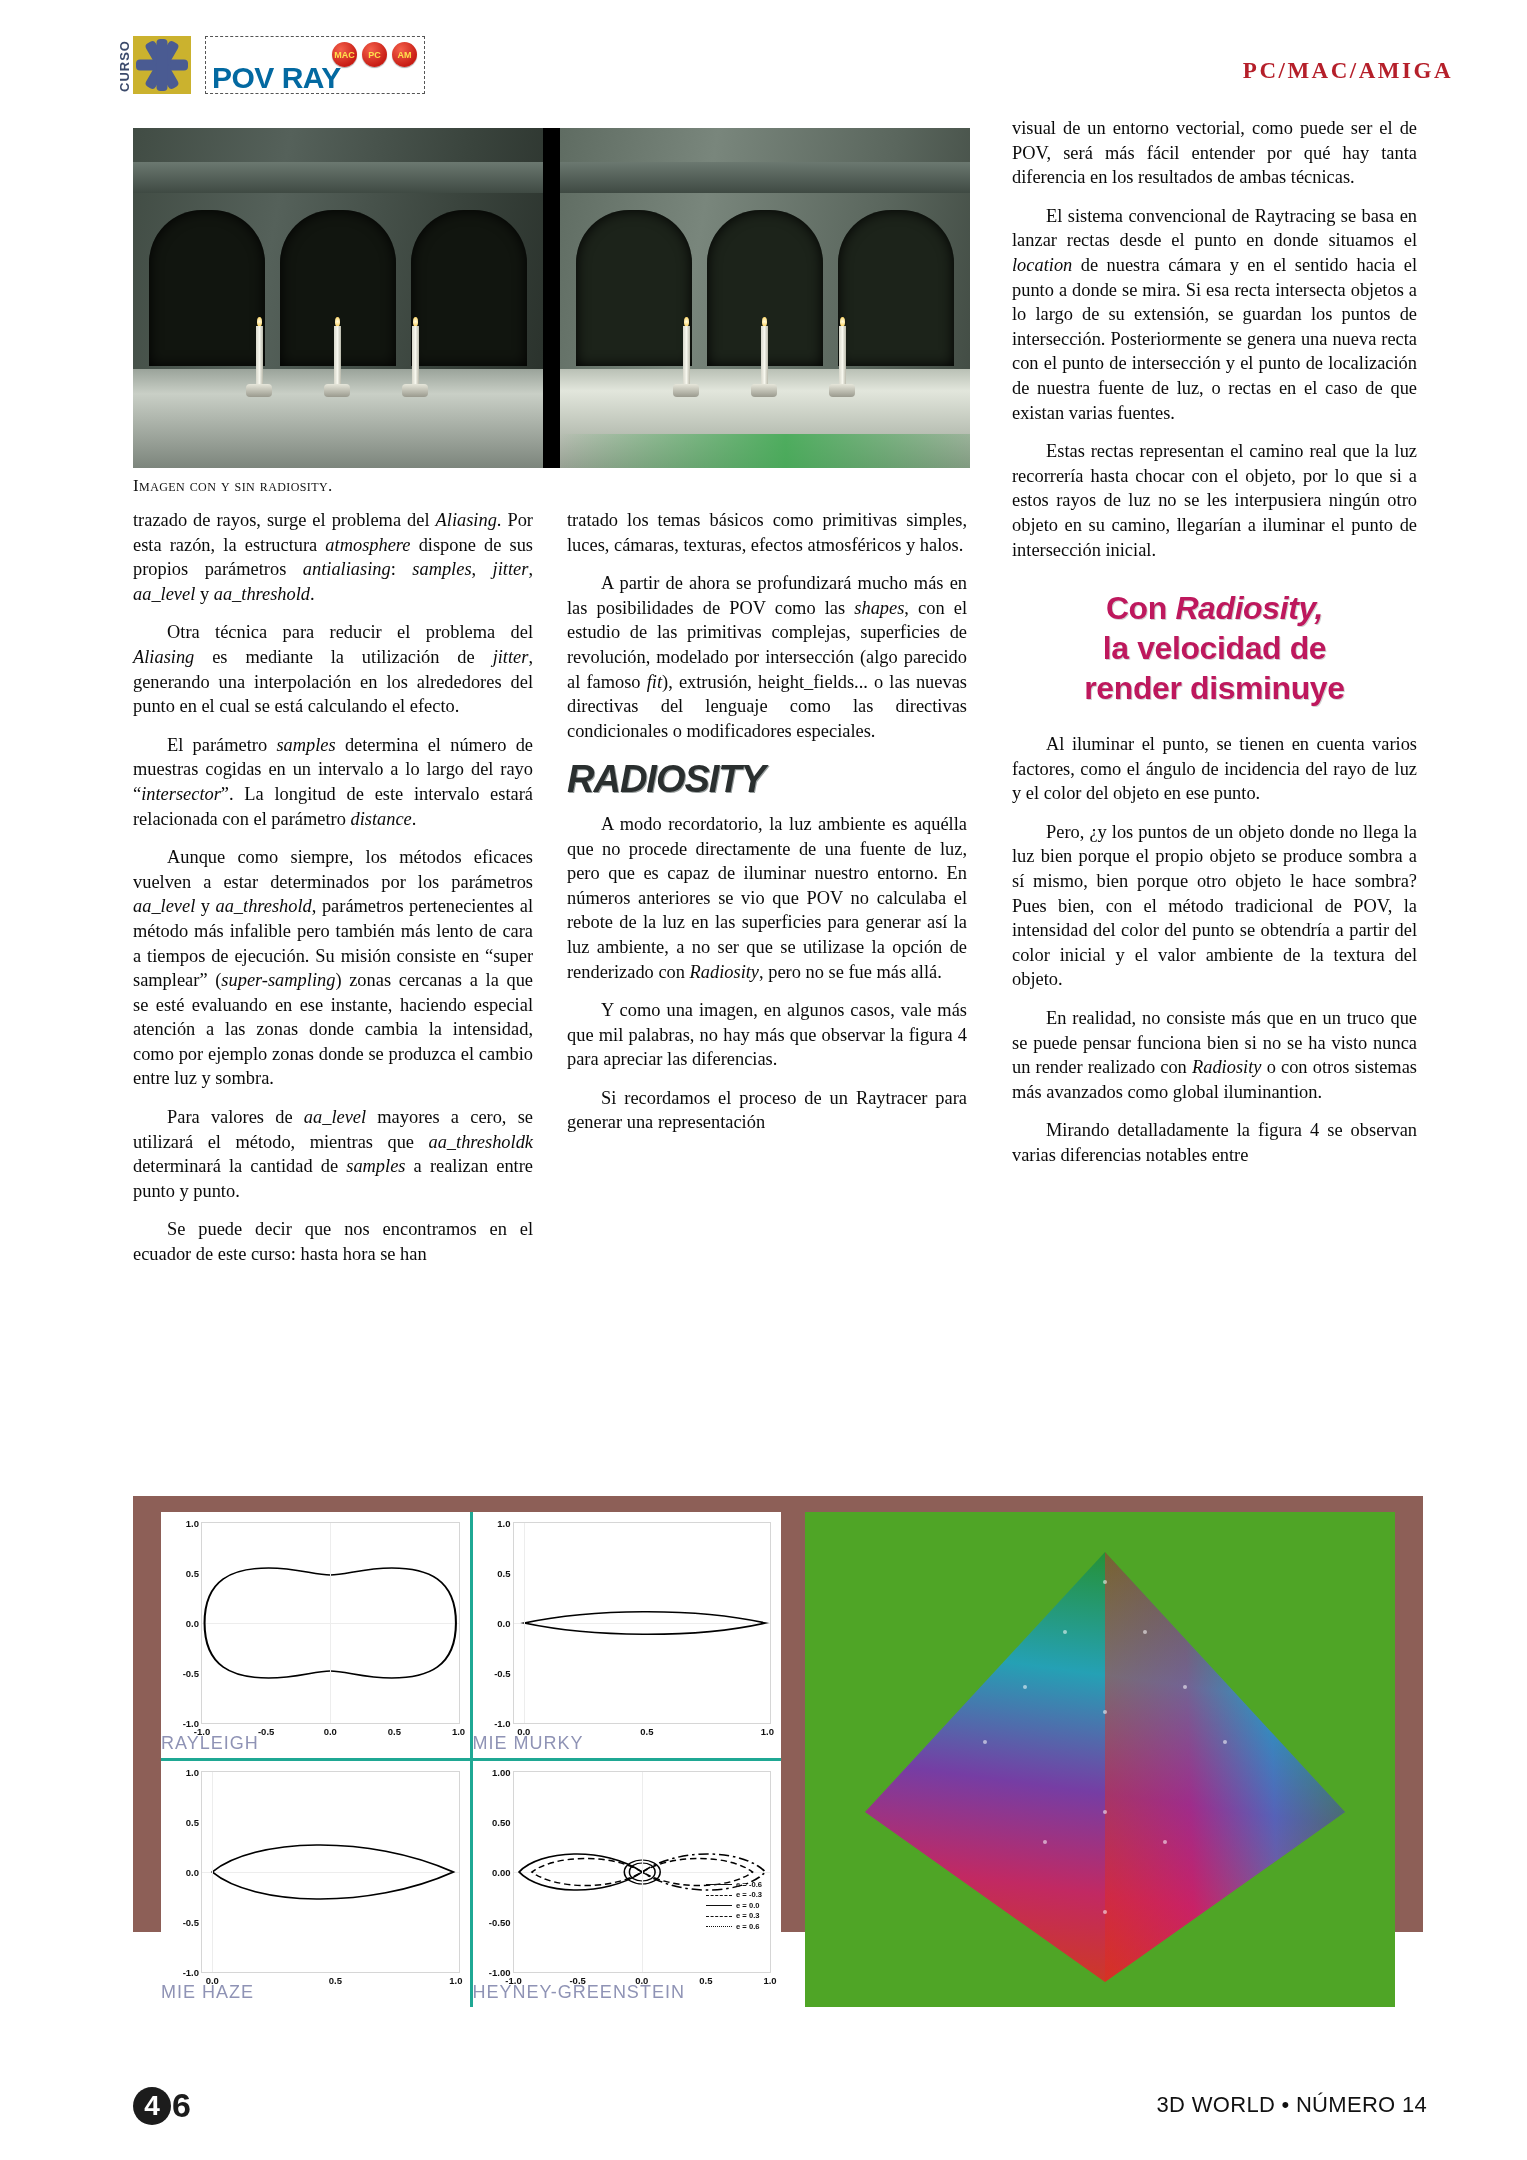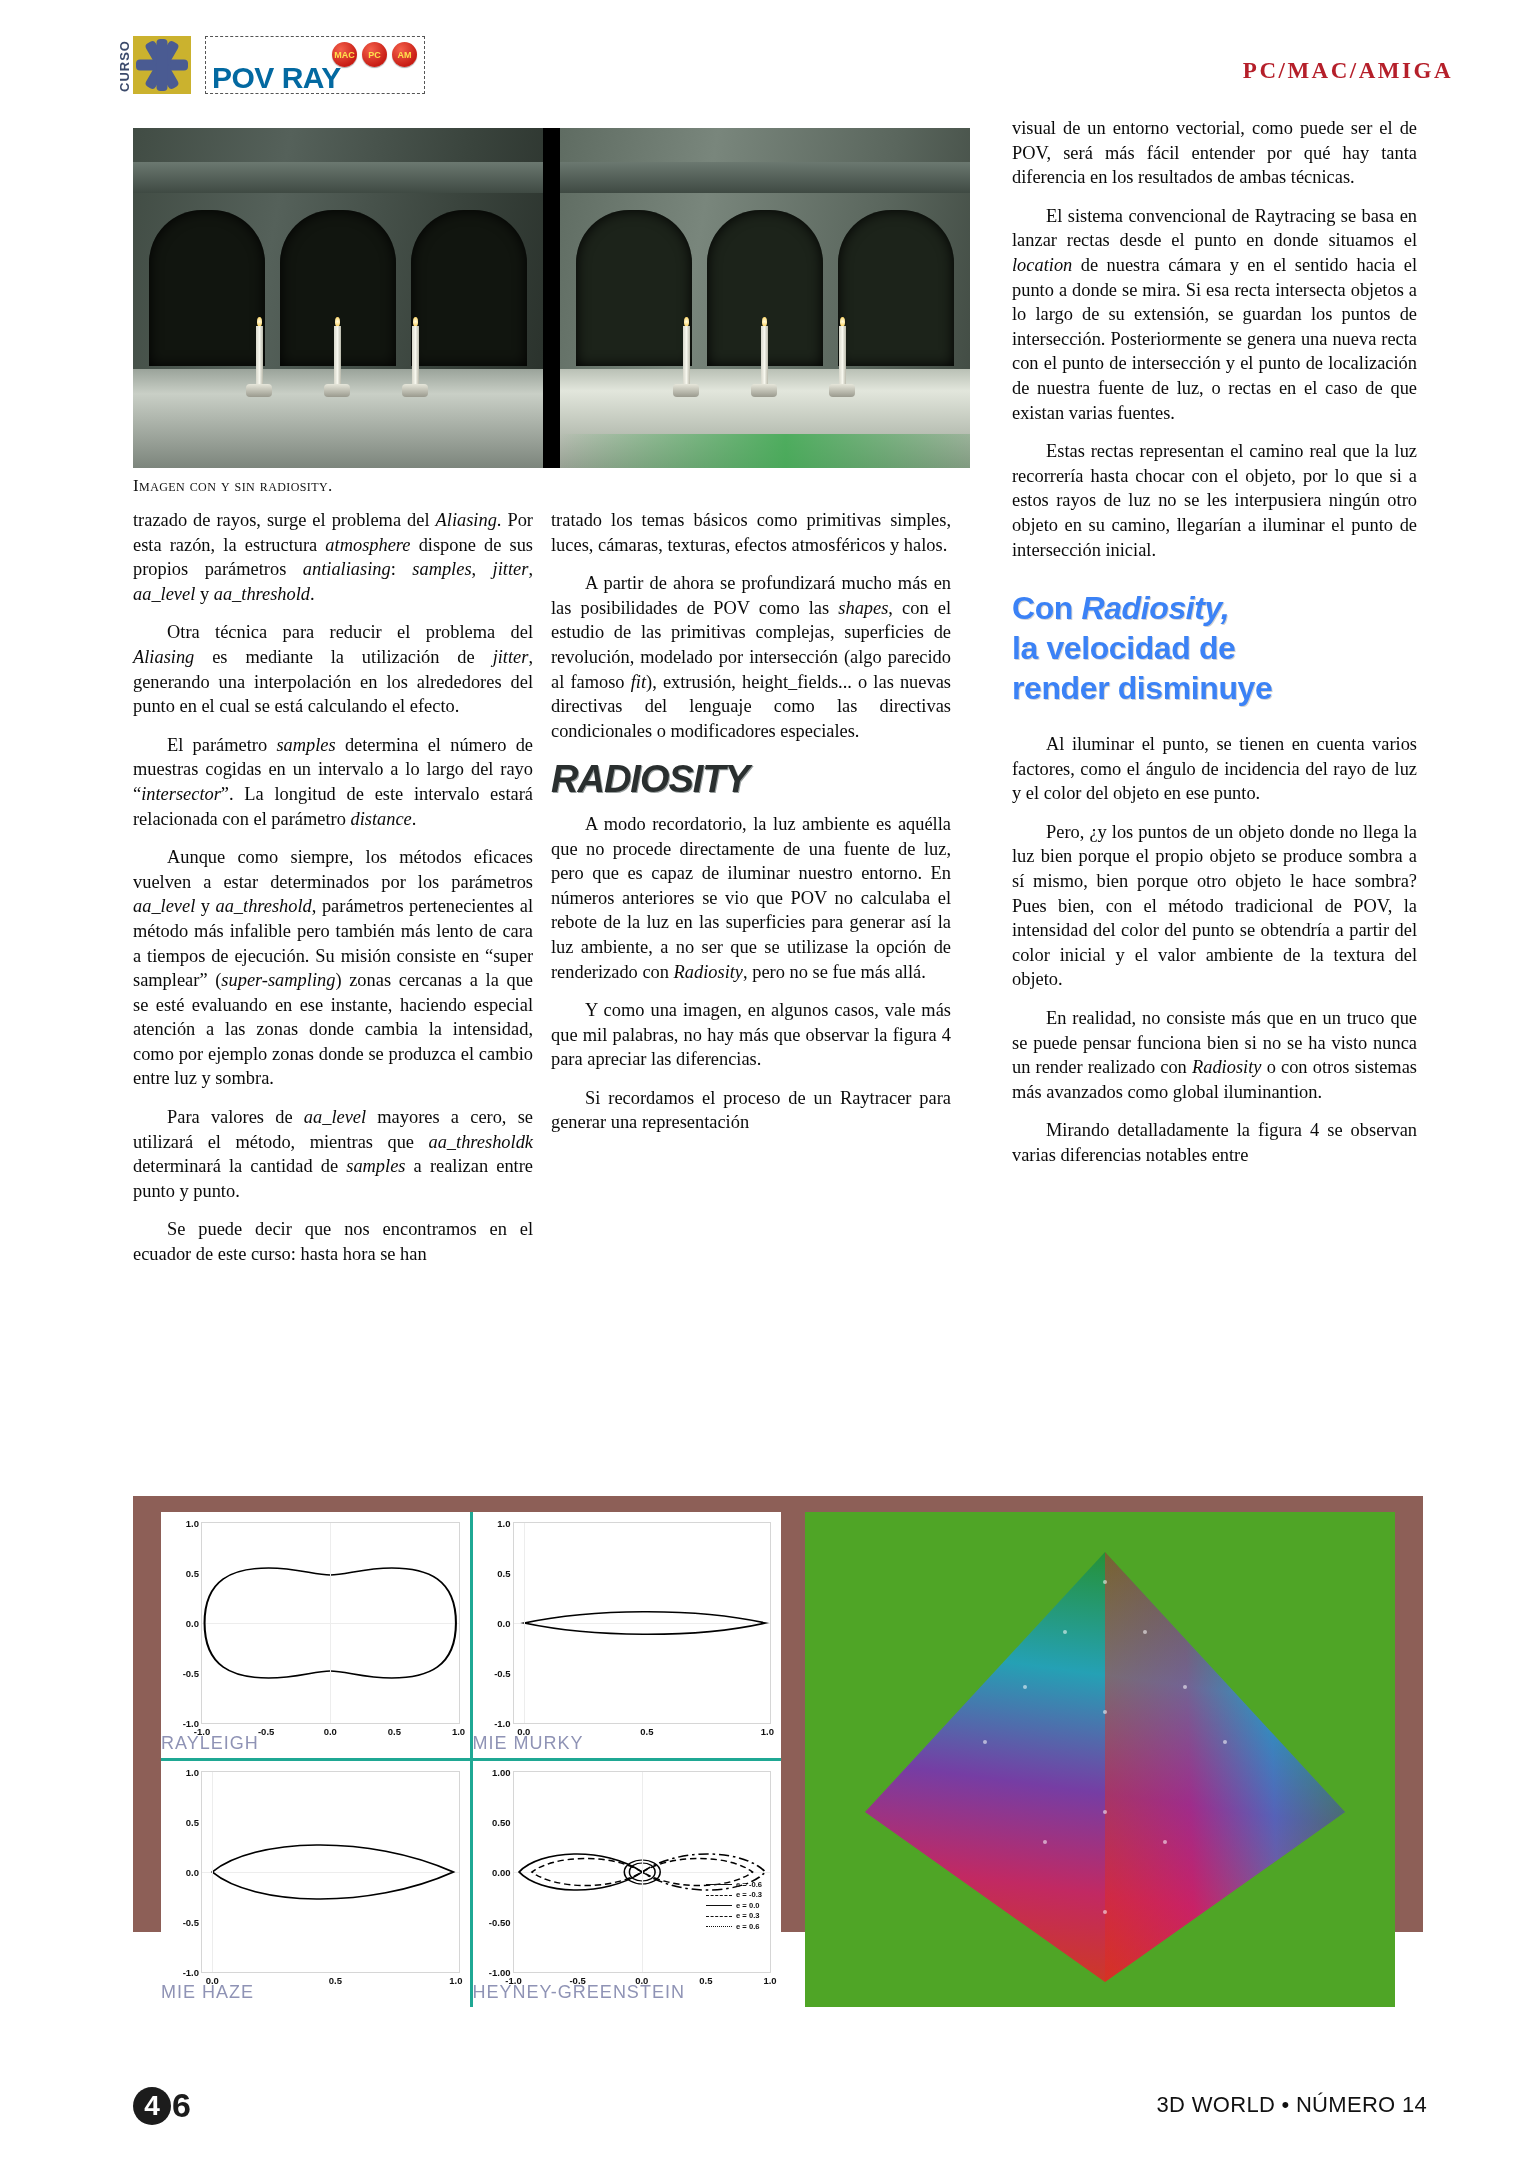--- a/index.html
+++ b/index.html
@@ -86,31 +86,31 @@
     font-family:"Liberation Serif",serif;font-size:17px;color:#111;
     font-variant:small-caps;letter-spacing:.4px;
   }
 
   
   .col{position:absolute;width:400px;font-size:18.4px;line-height:24.6px;
        text-align:justify;color:#0a0a0a;}
   .col p{margin:0 0 14px 0;text-indent:34px;}
   .col p.noind{text-indent:0;}
   #col1{left:133px;top:508px;}
-  #col2{left:551px;top:508px;}
+  #col2{left:567px;top:508px;}
   #col3{left:1012px;top:116px;width:405px;}
 
   h2.radiosity{
     font-family:"Liberation Sans",sans-serif;font-style:italic;font-weight:bold;
     font-size:38px;letter-spacing:-1px;color:#2a2f2f;margin:24px 0 20px 0;
     -webkit-text-stroke:0px;text-shadow:1px 1px 0 #9aa0a0;
   }
   h2.pullquote{
     font-family:"Liberation Sans",sans-serif;font-weight:bold;
-    font-size:32px;line-height:40px;color:#3b82f6;
+    font-size:32px;line-height:40px;color:#be185d;text-align:center;
     margin:26px 0 24px 0;letter-spacing:-.4px;
     text-shadow:1px 1px 0 rgba(0,0,0,.18);
   }
   h2.pullquote em{font-style:italic;}
 
   
   .figure{position:absolute;left:133px;top:1496px;width:1290px;height:436px;
     background:#8d5f57;padding:0;box-sizing:border-box;}
   .fig-left{position:absolute;left:28px;top:16px;width:620px;height:495px;background:#fff;}
   .grid2{position:absolute;inset:0;display:grid;grid-template-columns:1fr 1fr;grid-template-rows:1fr 1fr;

